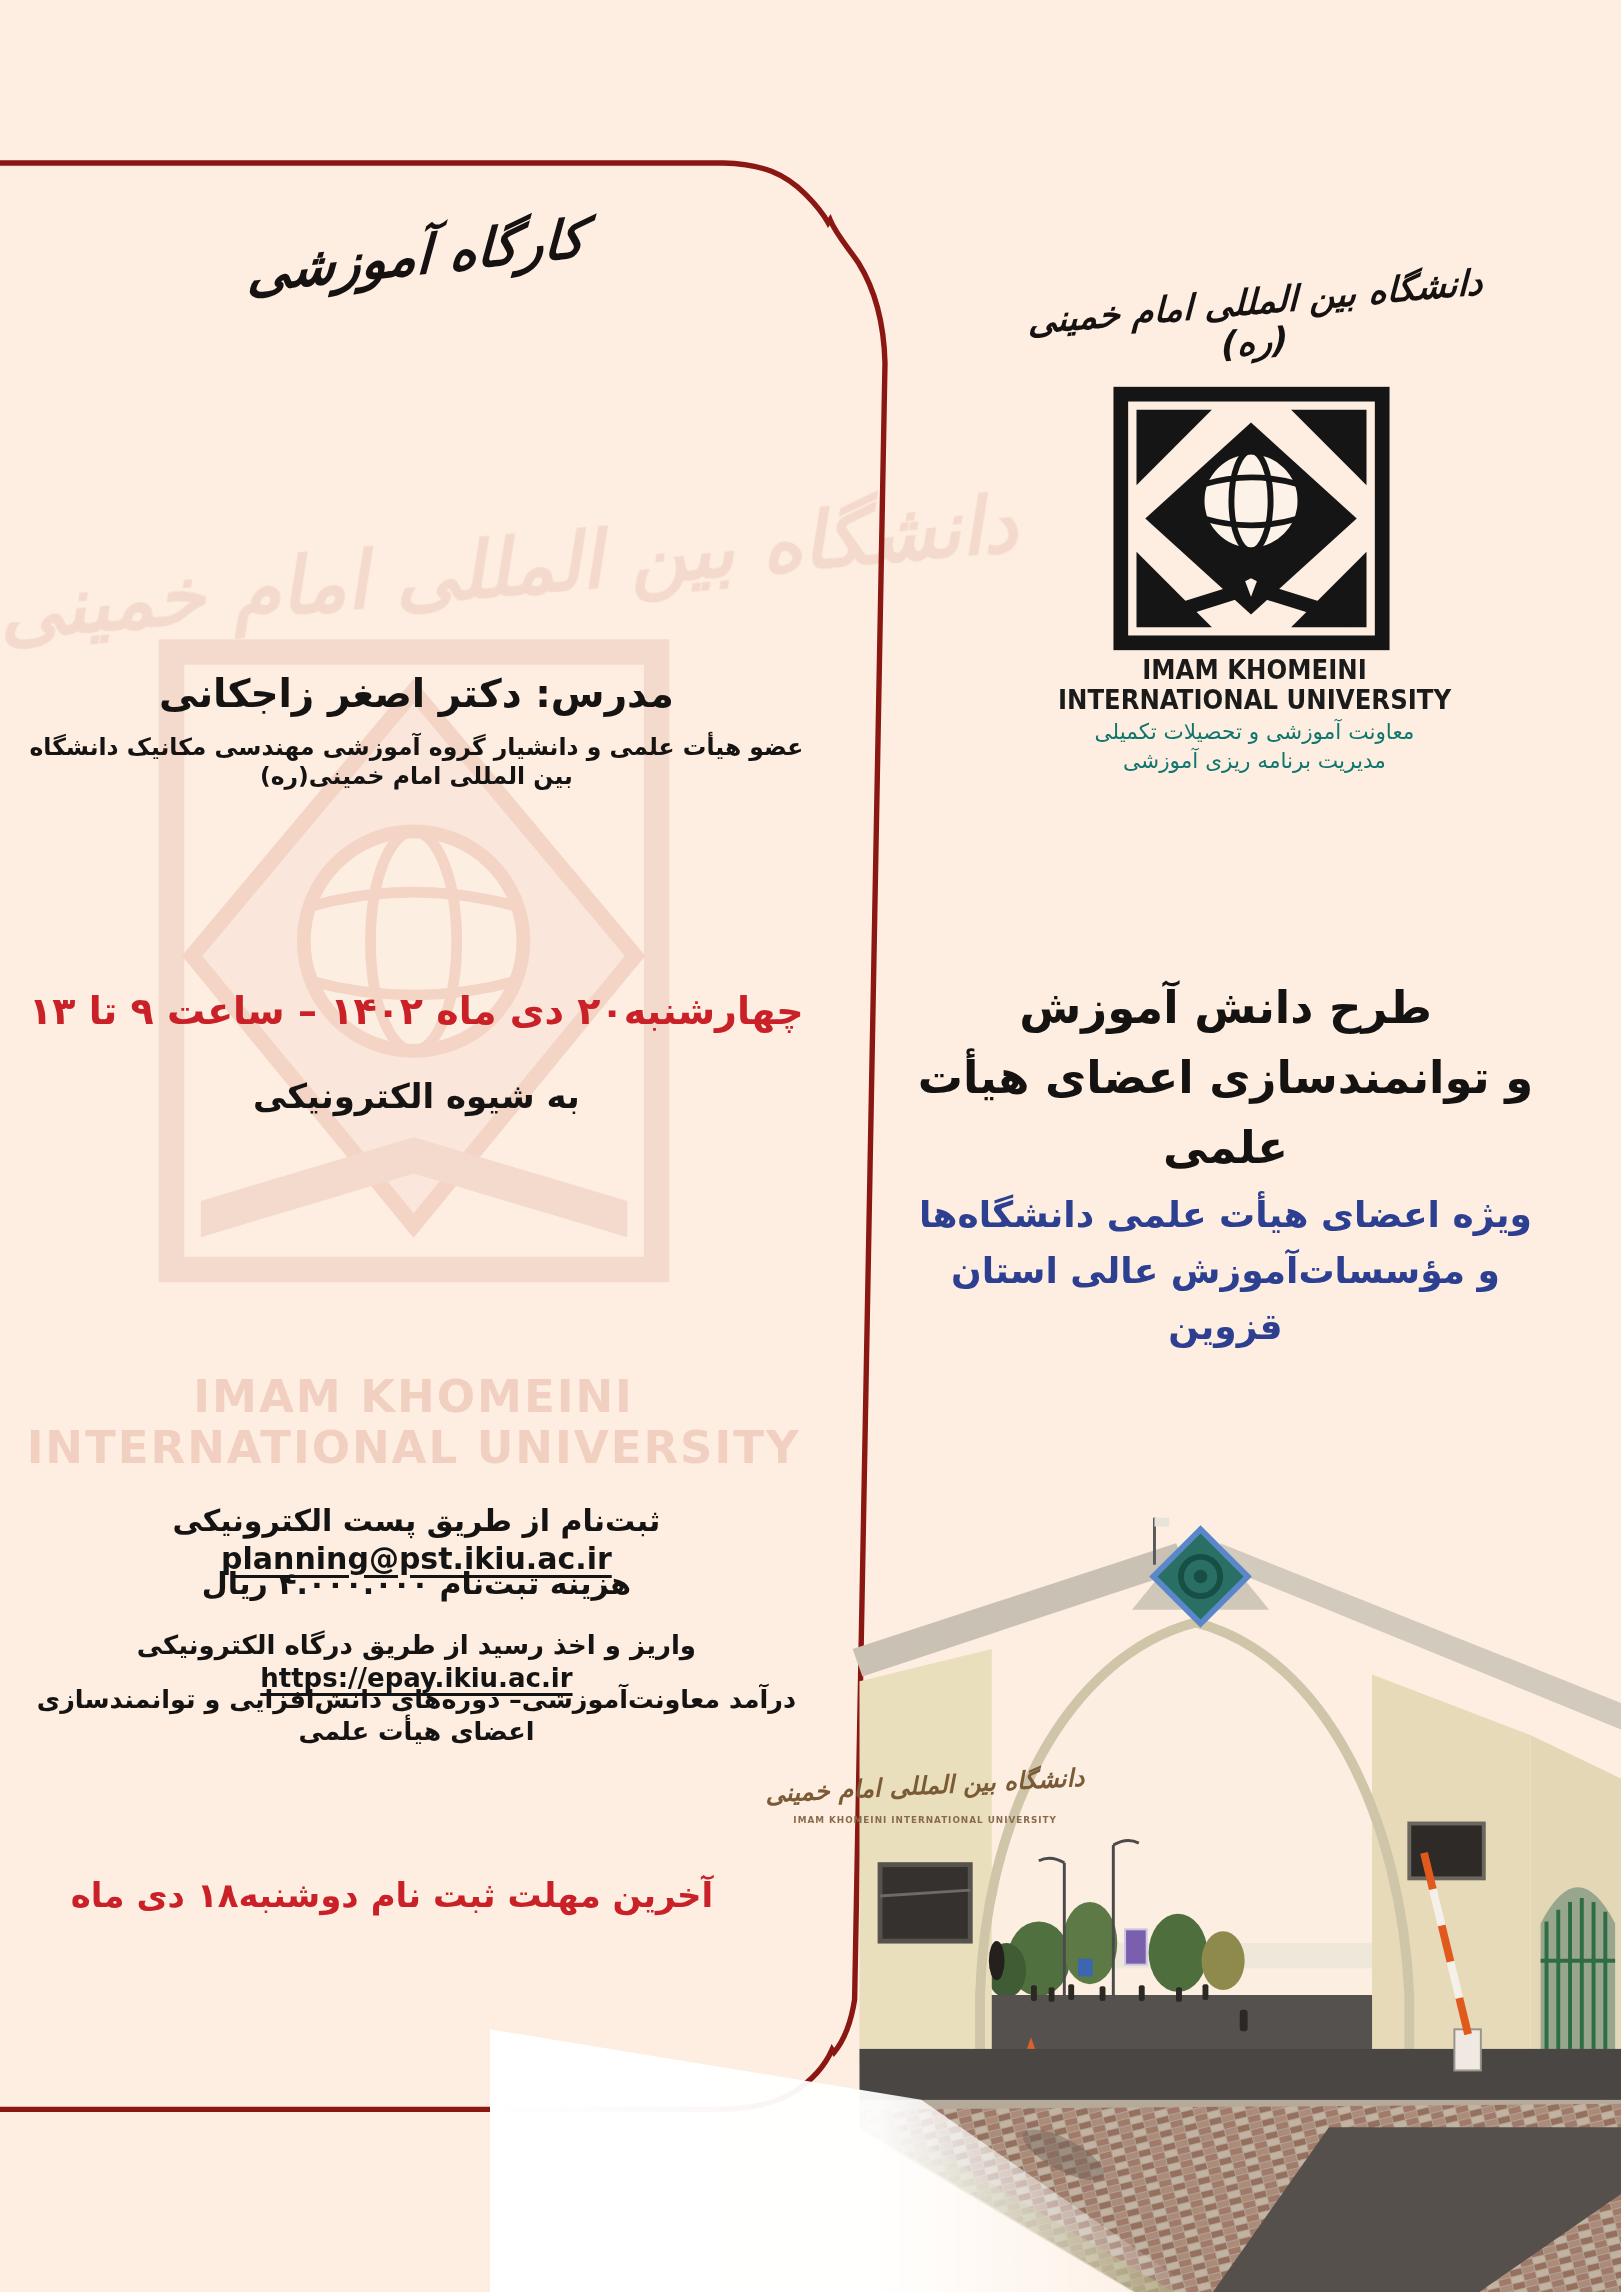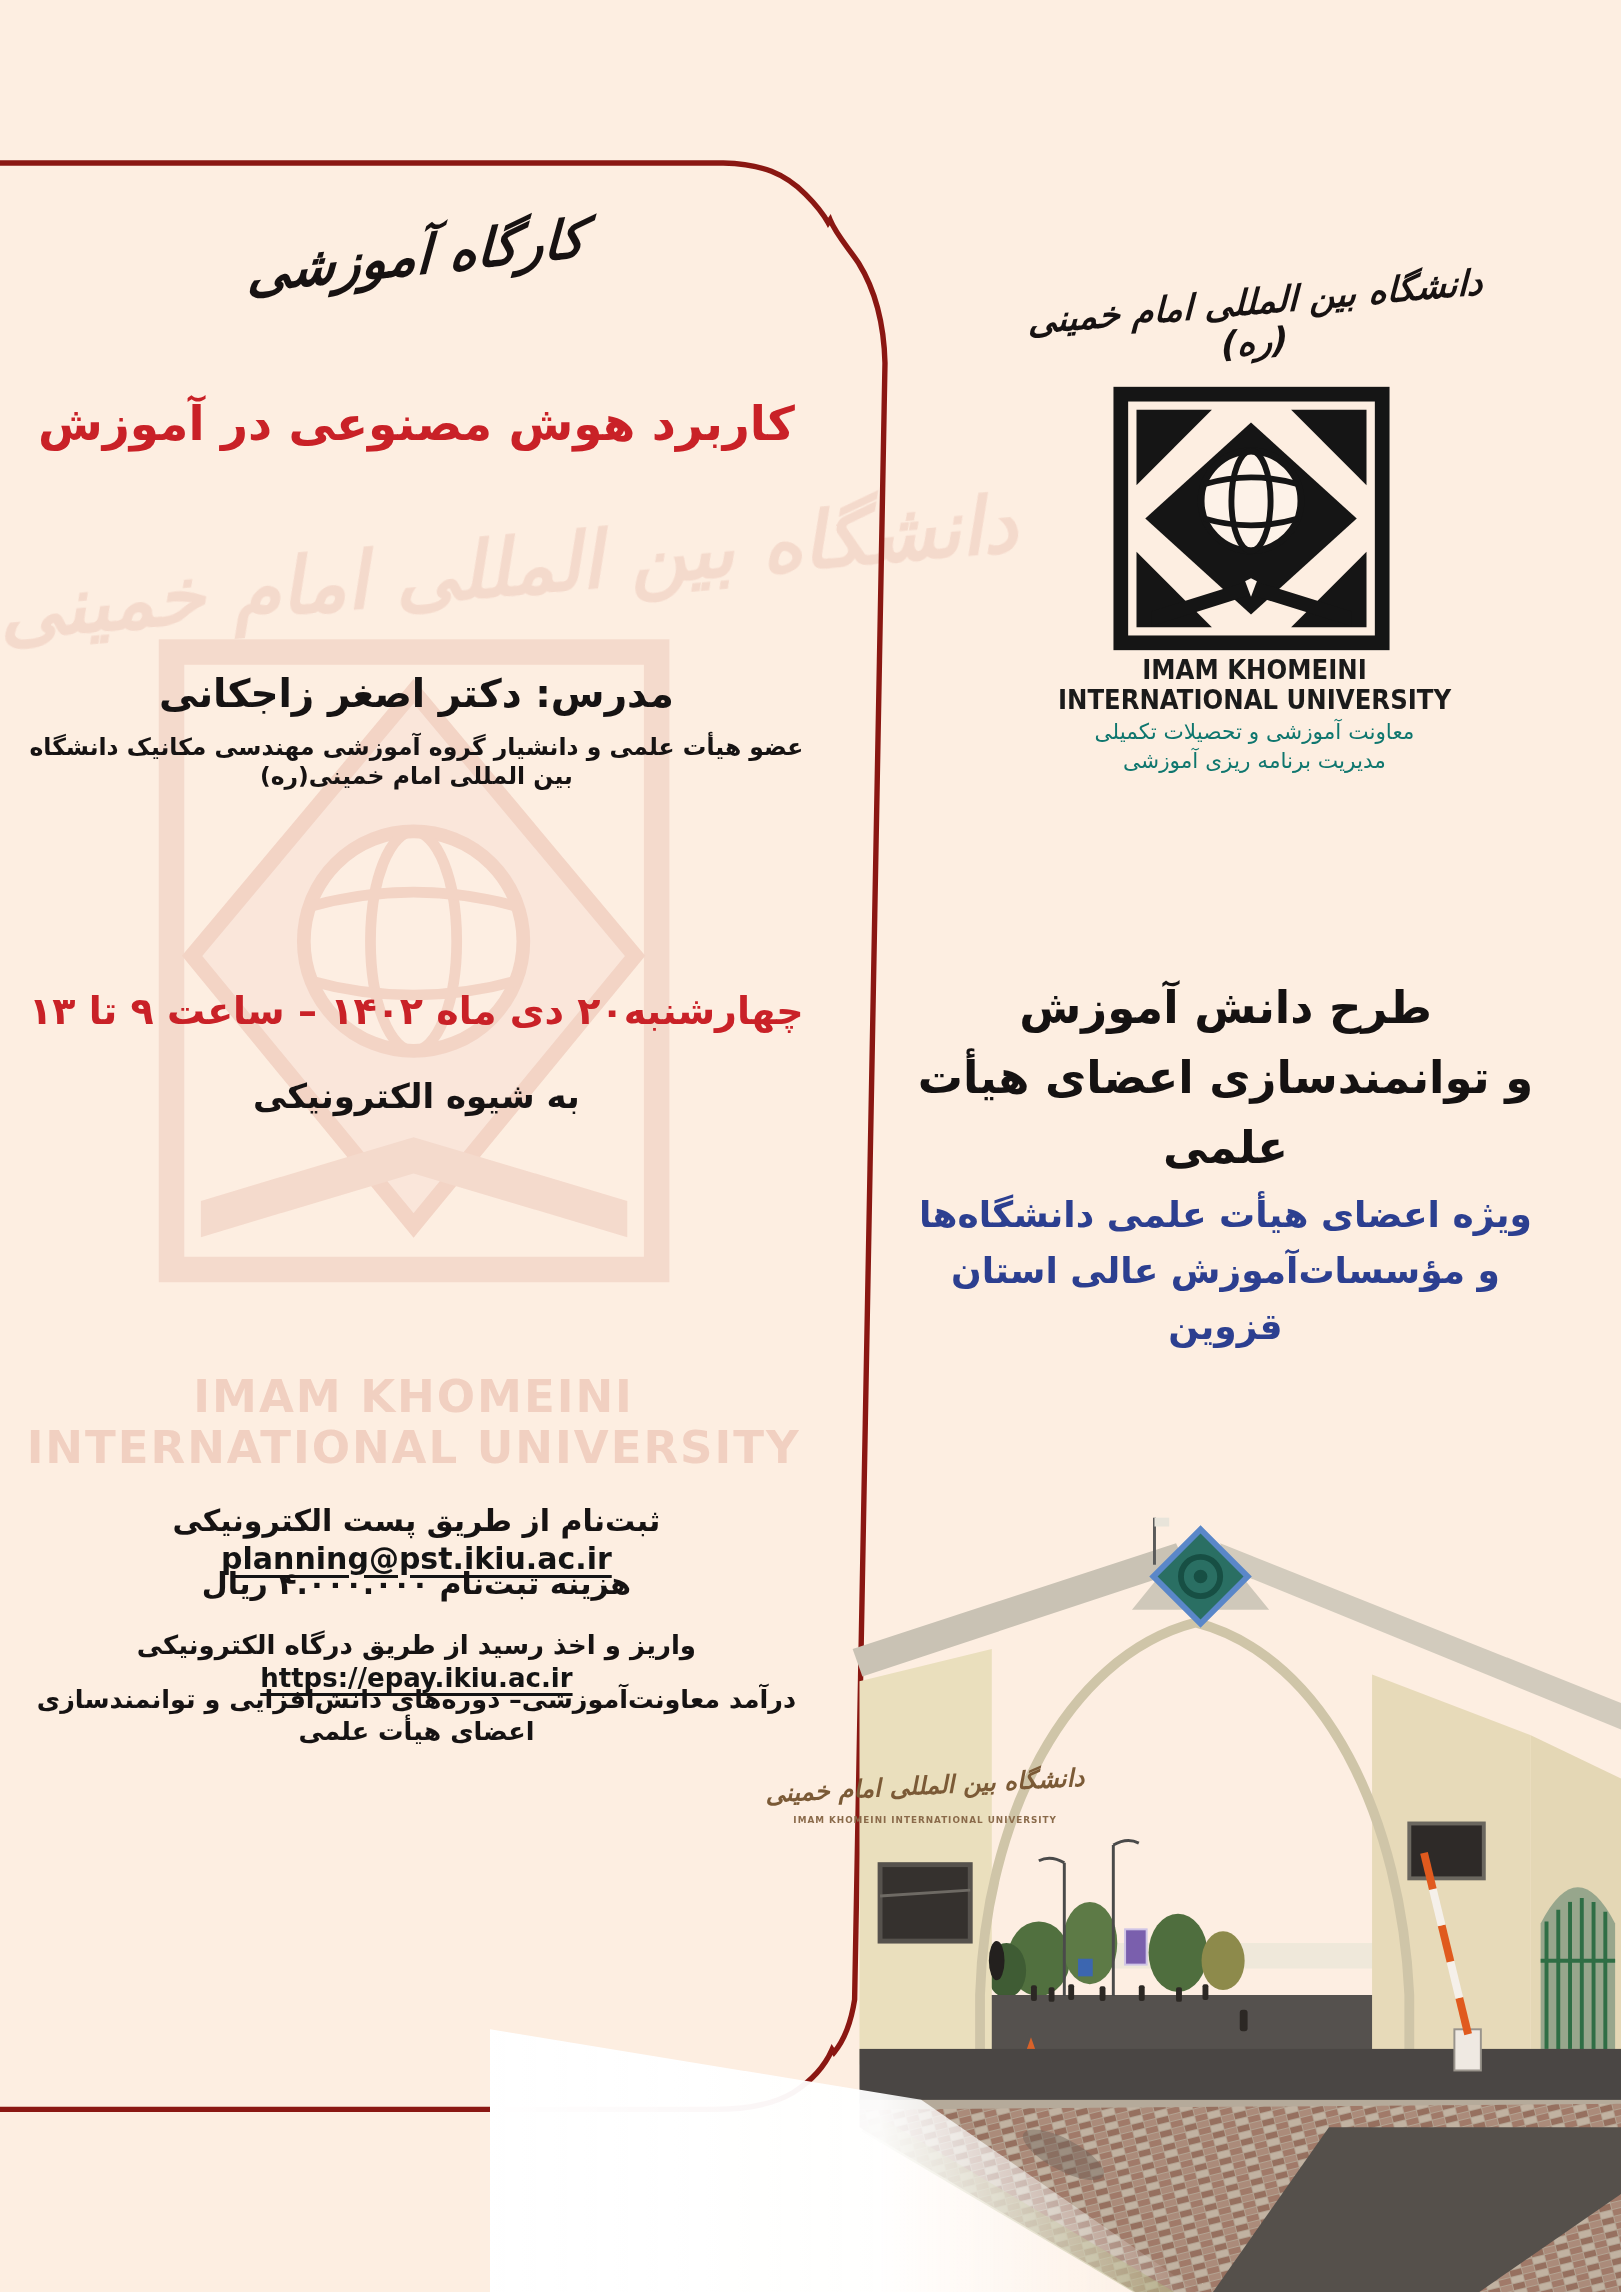--- a/index.html
+++ b/index.html
@@ -73,21 +73,20 @@
              L 872 2040
              C 868 2066 860 2083 851 2094
              L 849 2091
              C 842 2107 828 2123 809 2135
              C 787 2148 761 2152 729 2152
              H 0" fill="none" stroke="#8a1712" stroke-width="5.5"></path>
   </svg>
 
   <div class="panel-line calligraphy" style="top:223px;font-size:53px;">کارگاه آموزشی</div>
 
-  <div class="panel-line red" style="top:395px;font-size:47px;">کاربرد هوش مصنوعی در آموزش</div>
 
   <div class="panel-line" style="top:670px;font-size:39px;">مدرس: دکتر اصغر زاجکانی</div>
 
   <div class="panel-line" style="top:733px;font-size:23.5px;">عضو هیأت علمی و دانشیار گروه آموزشی مهندسی مکانیک دانشگاه بین المللی امام خمینی(ره)</div>
 
   <div class="panel-line red" style="top:988px;font-size:38px;">چهارشنبه۲۰ دی ماه ۱۴۰۲ – ساعت ۹ تا ۱۳</div>
 
   <div class="panel-line" style="top:1075px;font-size:34px;">به شیوه الکترونیکی</div>
 
 
@@ -96,20 +95,21 @@
   </div>
 
   <div class="panel-line" style="top:1565px;font-size:30px;">هزینه ثبت‌نام ۴.۰۰۰.۰۰۰ ریال</div>
 
   <div class="panel-line" style="top:1629px;font-size:26px;">
     <span>واریز و اخذ رسید از طریق درگاه الکترونیکی </span><a class="black-link">https://epay.ikiu.ac.ir</a>
   </div>
 
   <div class="panel-line" style="top:1684px;font-size:25.5px;">درآمد معاونت‌آموزشی– دوره‌های دانش‌افزایی و توانمندسازی اعضای هیأت علمی</div>
 
+  <div class="panel-line red" style="top:1874px;font-size:34px;left:0;width:784px;">آخرین مهلت ثبت نام دوشنبه۱۸ دی ماه</div>
 
   <div class="right-col calligraphy" style="top:282px;left:1010px;width:490px;font-size:35px;transform:rotate(-5deg) skewX(-6deg);">دانشگاه بین المللی امام خمینی (ره)</div>
 
   <svg class="abs" style="left:1112px;top:385px;" width="279" height="267" viewBox="0 0 285 272">
     <rect x="9" y="9" width="267" height="254" fill="none" stroke="#151515" stroke-width="15"></rect>
     <polygon points="25,25 102,25 25,102" fill="#151515"></polygon>
     <polygon points="260,25 183,25 260,102" fill="#151515"></polygon>
     <polygon points="25,247 102,247 25,170" fill="#151515"></polygon>
     <polygon points="260,247 183,247 260,170" fill="#151515"></polygon>
     <polygon points="142,38 250,136 142,234 34,136" fill="#151515"></polygon>

